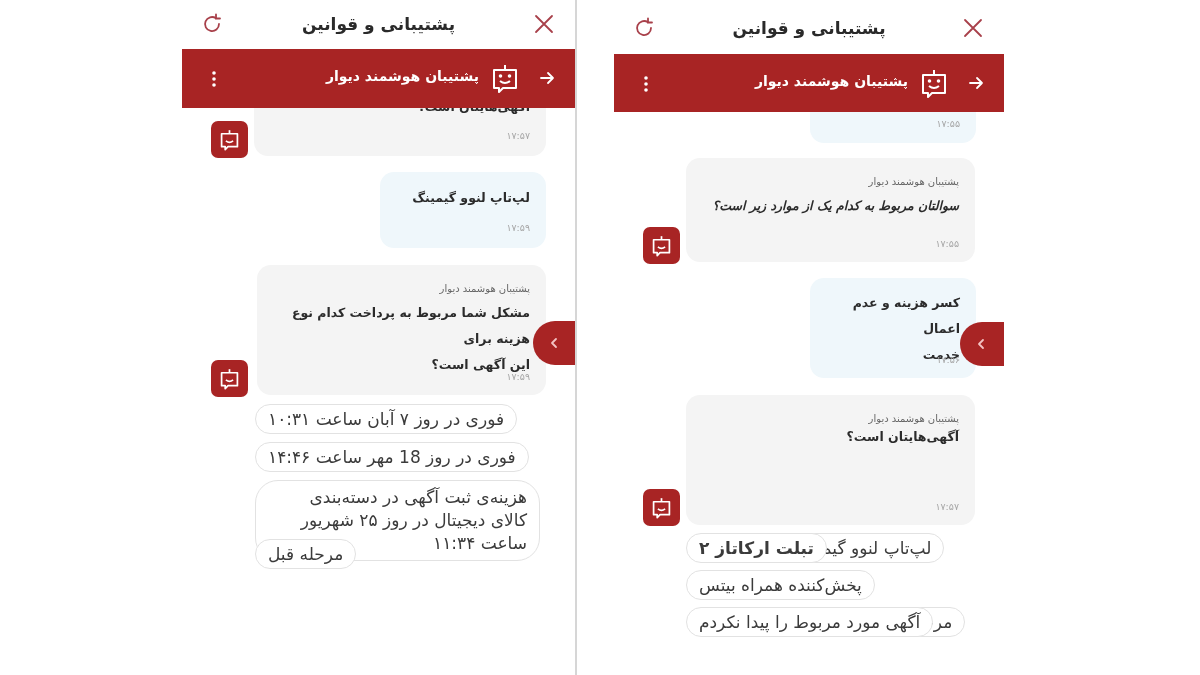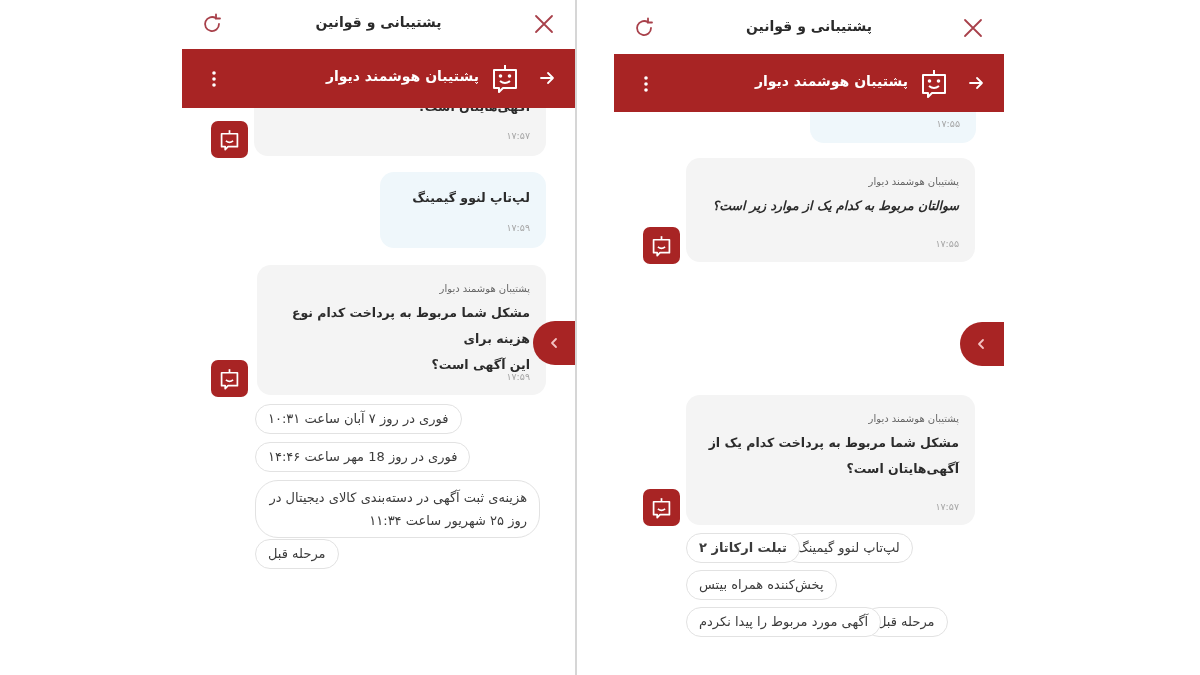--- a/index.html
+++ b/index.html
@@ -6,21 +6,21 @@
   html, body { width: 1200px; height: 675px; background: #ffffff; overflow: hidden; }
   body { position: relative; font-family: "DejaVu Sans", sans-serif; color: #2b2b2b; }
 
   .divider { position: absolute; left: 575px; top: 0; width: 2px; height: 675px; background: #d6d6d6; }
 
   .panel { position: absolute; top: 0; height: 675px; overflow: hidden; background: #fff; }
   .panel.left { left: 182px; width: 393px; }
   .panel.right { left: 614px; width: 390px; }
 
   .topbar { position: absolute; left: 0; right: 0; top: 0; height: 50px; background: #fff; }
-  .topbar .title { position: absolute; left: 0; right: 0; top: 14px; text-align: center; font-size: 14px; font-weight: bold; color: #2a2a2a; direction: rtl; }
+  .topbar .title { position: absolute; left: 0; right: 0; top: 14px; text-align: center; font-size: 17px; font-weight: bold; color: #2a2a2a; direction: rtl; }
   .topbar .refresh { position: absolute; left: 18px; top: 12px; width: 24px; height: 24px; }
   .topbar .close { position: absolute; right: 20px; top: 13px; width: 22px; height: 22px; }
 
   .redbar { position: absolute; left: 0; right: 0; height: 59px; background: #a82424; color: #fff; z-index: 5; }
   .panel.left .redbar { top: 49px; }
   .panel.right .redbar { top: 54px; height: 58px; }
   .redbar .back { position: absolute; right: 20px; top: 21px; width: 16px; height: 16px; }
   .redbar .bot { position: absolute; right: 54px; top: 13px; width: 32px; height: 32px; }
   .redbar .name { position: absolute; right: 96px; top: 19px; font-size: 14px; font-weight: bold; direction: rtl; white-space: nowrap; }
   .redbar .more { position: absolute; left: 28px; top: 20px; width: 8px; height: 20px; }
@@ -28,21 +28,21 @@
   .bubble { position: absolute; border-radius: 14px; direction: rtl; text-align: right; padding: 0 16px; }
   .bubble.bot { background: #f4f4f4; }
   .bubble.user { background: #eff7fb; }
   .bubble .sender { font-size: 10px; color: #666; margin-top: 18px; }
   .bubble .text { font-size: 12.5px; font-weight: bold; color: #2b2b2b; line-height: 26px; }
   .bubble .time { font-size: 9.5px; color: #a6a6a6; position: absolute; right: 16px; }
 
   .avatar { position: absolute; width: 37px; height: 37px; border-radius: 7px; background: #a82424; }
   .avatar svg { position: absolute; left: 7px; top: 6px; }
 
-  .chip { position: absolute; border: 1px solid #e2e2e2; border-radius: 16px; background: #fff; font-size: 13px; color: #3b3b3b; direction: rtl; text-align: right; padding: 0 12px; line-height: 28px; white-space: nowrap; }
+  .chip { position: absolute; border: 1px solid #e2e2e2; border-radius: 16px; background: #fff; font-size: 17px; color: #3b3b3b; direction: rtl; text-align: right; padding: 0 12px; line-height: 28px; white-space: nowrap; }
   .chip.multi { white-space: normal; line-height: 23px; padding: 5px 12px; border-radius: 23px; }
 
   .tab-handle { position: absolute; width: 44px; height: 44px; background: #a82424; border-radius: 22px 0 0 22px; z-index: 6; }
   .tab-handle svg { position: absolute; left: 16px; top: 15px; }
 </style>
 </head>
 <body>
 
 <div class="divider"></div>
 
@@ -161,24 +161,28 @@
     <div class="time" style="top:80px;">۱۷:۵۵</div>
   </div>
   <div class="avatar" style="left:29px; top:227px;">
     <svg width="23" height="25" viewBox="0 0 32 32" fill="none" stroke="#fff" stroke-width="2.4" stroke-linejoin="round">
         <path d="M16 3v5"></path>
         <path d="M5 8h22v18H14l-4 4v-4H5z"></path>
         <path d="M11 18q5 4 10 0"></path>
       </svg>
   </div>
 
+  <div class="bubble user" style="left:196px; top:278px; width:166px; height:100px;">
+    <div class="text" style="margin-top:12px;">کسر هزینه و عدم اعمال</div>
+    <div class="text">خدمت</div>
+    <div class="time" style="top:76px;">۱۷:۵۶</div>
+  </div>
 
   <div class="bubble bot" style="left:72px; top:395px; width:289px; height:130px;">
     <div class="sender">پشتیبان هوشمند دیوار</div>
-    <div class="text" style="margin-top:6px;">مشکل شما مربوط به پرداخت کدام یک از</div>
     <div class="text">آگهی‌هایتان است؟</div>
     <div class="time" style="top:106px;">۱۷:۵۷</div>
   </div>
   <div class="avatar" style="left:29px; top:489px;">
     <svg width="23" height="25" viewBox="0 0 32 32" fill="none" stroke="#fff" stroke-width="2.4" stroke-linejoin="round">
         <path d="M16 3v5"></path>
         <path d="M5 8h22v18H14l-4 4v-4H5z"></path>
         <path d="M11 18q5 4 10 0"></path>
       </svg>
   </div>

